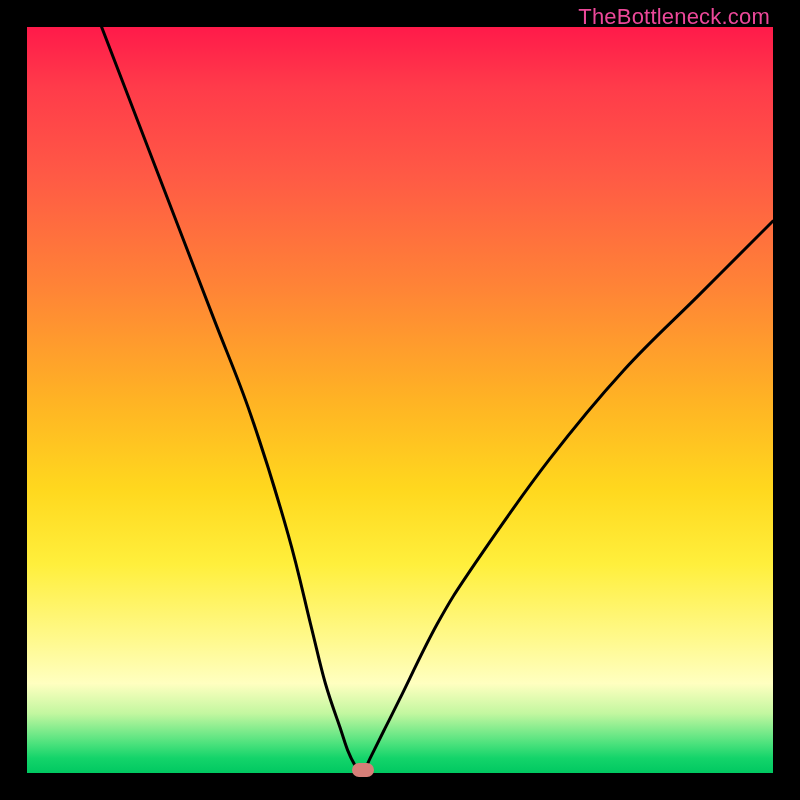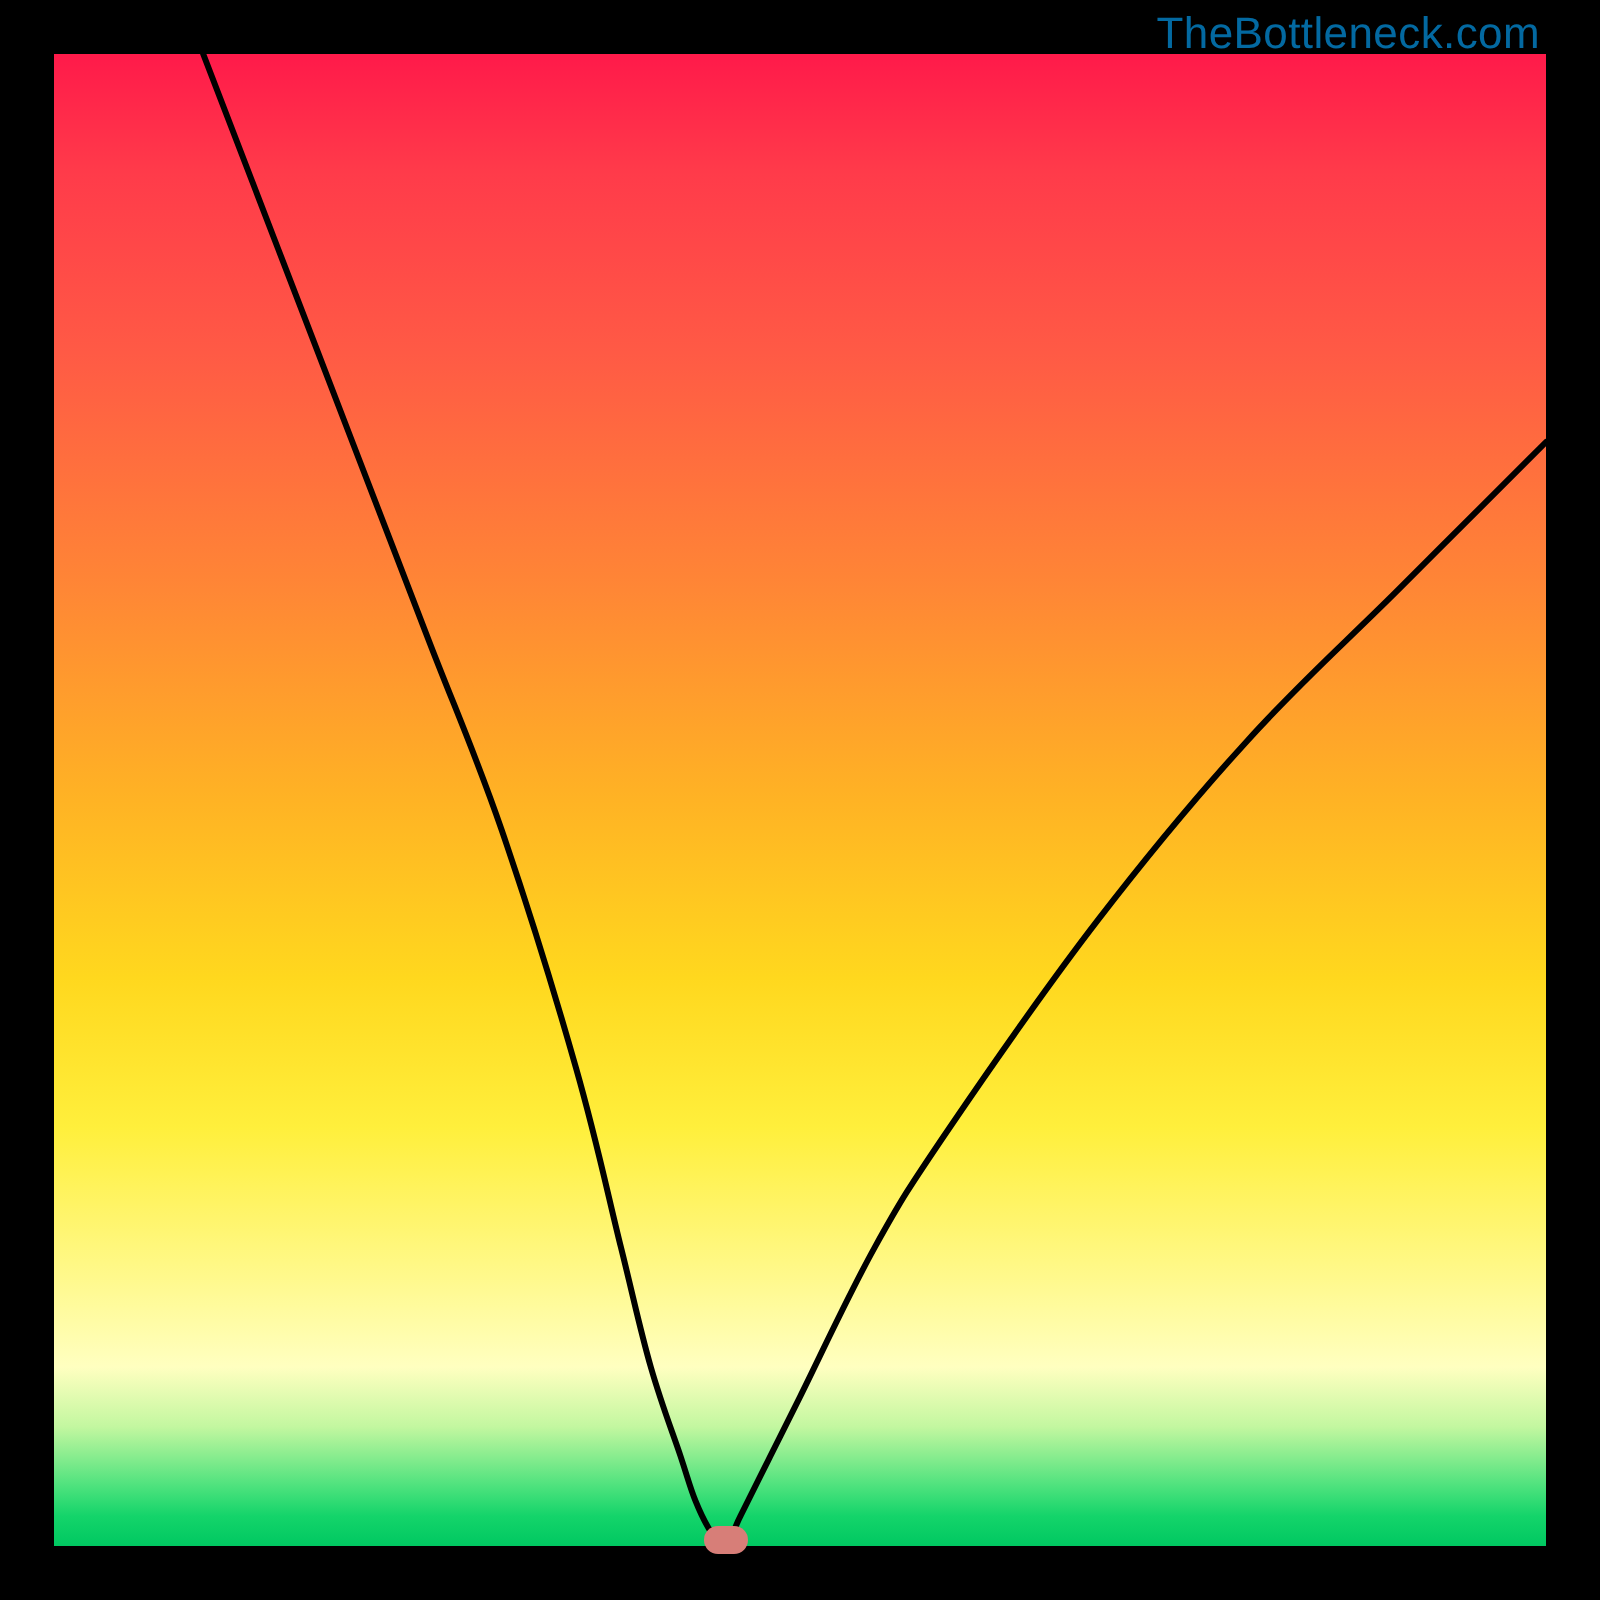--- a/index.html
+++ b/index.html
@@ -40,21 +40,21 @@
       #c3f7a0 92%,
       #4de27d 96%,
       #14d46a 98%,
       #00c861 100%
     );
   }
   .watermark {
     position: absolute;
     top: 4px;
     right: 30px;
-    color: #0369a1;
+    color: #ec4899;
     font-size: 22px;
     font-weight: 400;
     letter-spacing: 0.2px;
     user-select: none;
   }
   svg.curve {
     position: absolute;
     left: 0;
     top: 0;
     width: 746px;

